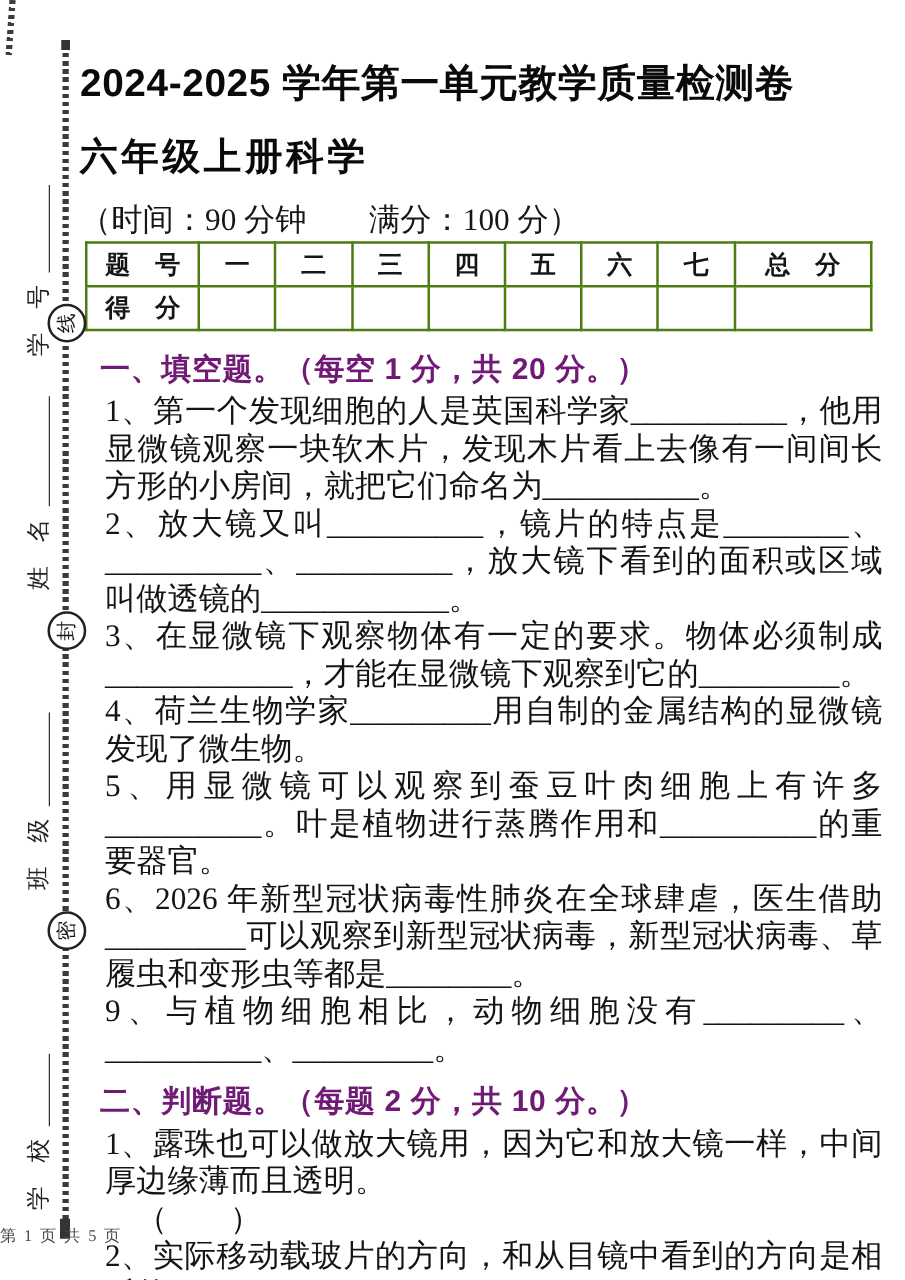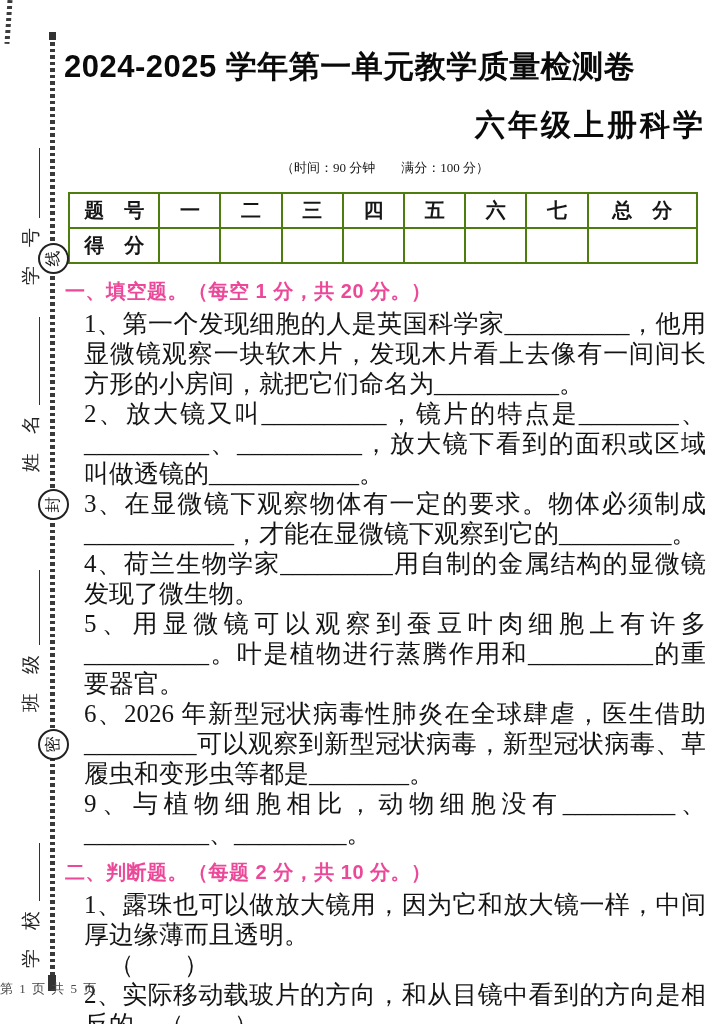--- a/index.html
+++ b/index.html
@@ -32,29 +32,29 @@
   }
   .seal-blank{display:inline-block;height:1px;border-bottom:1.6px solid #333;margin-left:10px;transform:translateY(8px);}
   
   .content{position:absolute;left:64px;top:34px;width:642px;}
   .title{
     font-family:"Liberation Sans","DejaVu Sans",sans-serif;font-weight:900;
     font-size:31px;text-align:left;margin:12px 0 0 0;letter-spacing:0.5px;color:#0a0a0a;
   }
   .subtitle{
     font-family:"Liberation Sans","DejaVu Sans",sans-serif;font-weight:900;
-    font-size:30px;text-align:right;margin:17px 0 0 0;letter-spacing:3px;color:#0a0a0a;
+    font-size:30px;text-align:left;margin:17px 0 0 0;letter-spacing:3px;color:#0a0a0a;
   }
-  .meta{font-size:13px;text-align:center;margin:13px 0 15px 0;}
+  .meta{font-size:25px;margin:13px 0 1px 0;}
   table.score{border-collapse:collapse;table-layout:fixed;width:630px;margin-left:4px;
     font-family:"Liberation Sans","DejaVu Sans",sans-serif;font-weight:600;font-size:20px;}
   table.score td{border:2px solid #4d7c0f;height:33px;text-align:center;padding:0;}
   .sec-heading{
     font-family:"Liberation Sans","DejaVu Sans",sans-serif;font-weight:bold;
-    font-size:20px;margin:14px 0 4px 1px;letter-spacing:0.5px;color:#ec4899;
+    font-size:24px;margin:14px 0 4px 16px;letter-spacing:0.5px;color:#701a75;
   }
   .sec-heading.second{margin-top:10px;}
   .q{
     font-size:25px;line-height:30px;margin:0 0 0 20px;text-align:justify;
     white-space:pre-line;color:#141414;
   }
   .footer{
     position:absolute;bottom:26px;left:0;width:724px;
     font-size:13px;color:#4a4a4a;letter-spacing:1.5px;
   }

